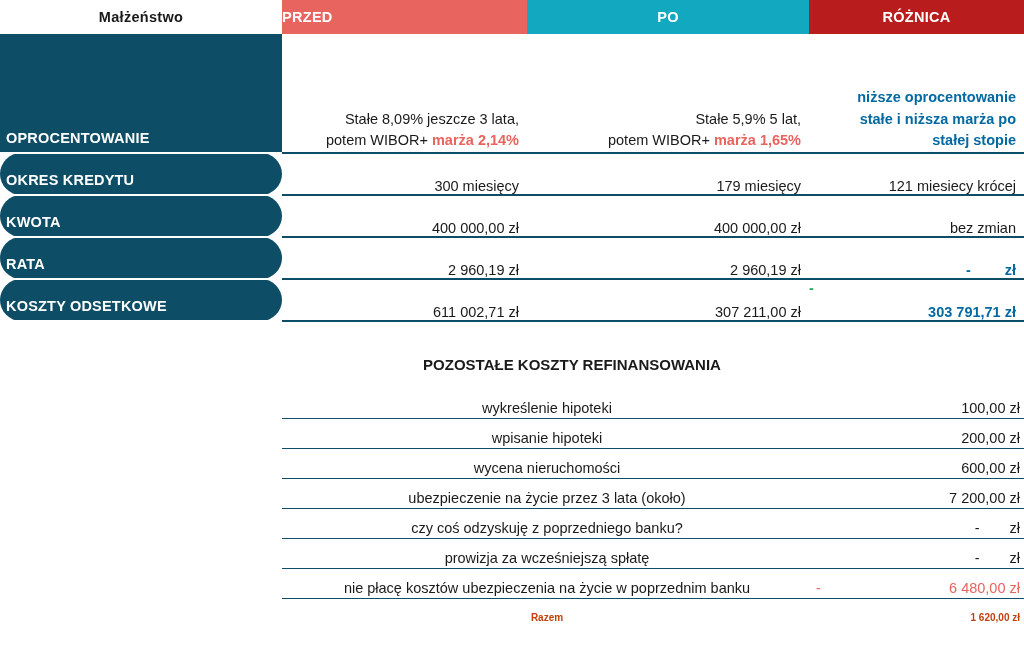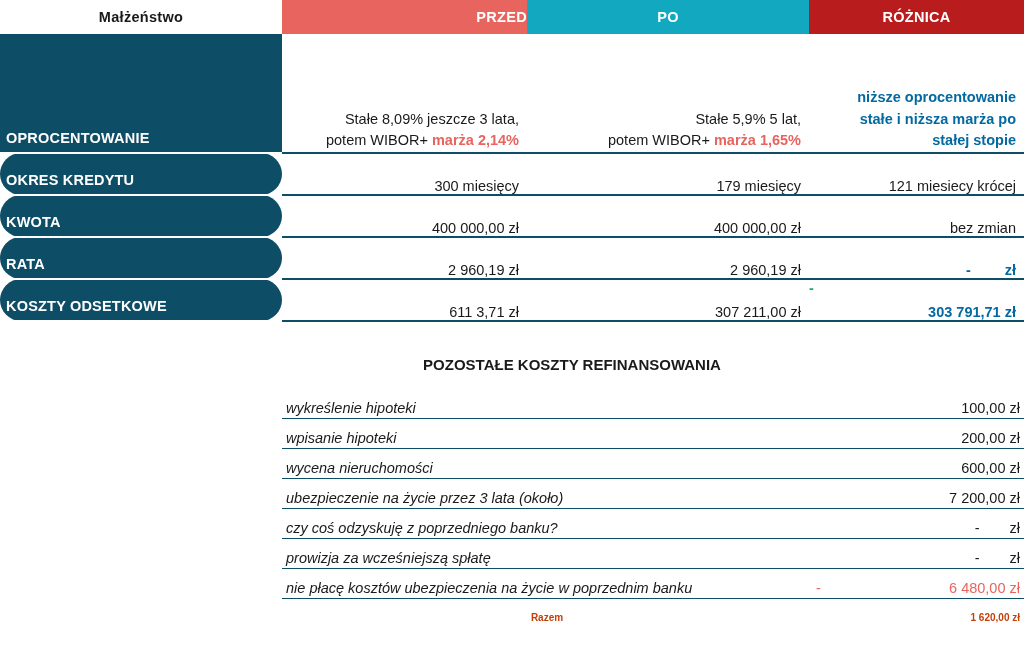--- a/index.html
+++ b/index.html
@@ -35,21 +35,21 @@
     color: #ffffff;
     letter-spacing: .3px;
     vertical-align: middle;
   }
   .hdr-label {
     background: #ffffff;
     color: #1a1a1a !important;
     text-align: center;
     font-size: 15px;
   }
-  .hdr-before { background: #e8645f; text-align: right; }
+  .hdr-before { background: #e8645f; text-align: left; }
   .hdr-after  { background: #12a8bf; text-align: center; }
   .hdr-diff   { background: #b91c1c; text-align: center; }
 
   .cmp-table td {
     padding: 0 8px;
     vertical-align: bottom;
     font-size: 14.5px;
     background: #ffffff;
   }
   .row-label {
@@ -118,22 +118,21 @@
   .cost-table col.cc-val   { width: 198px; }
 
   .cost-table td {
     height: 27px;
     font-size: 14.5px;
     border-bottom: 1.5px solid #0e4d66;
     padding: 0 4px 2px 4px;
     vertical-align: bottom;
   }
   .cost-label {
-    text-align: left;
-    font-style: italic;
+    text-align: center;
   }
   .cost-minus { text-align: left; padding: 0 0 2px 0; }
   .cost-val {
     text-align: right;
     padding-right: 6px;
     white-space: nowrap;
   }
   .cost-val .dash-amt { display: inline-flex; justify-content: flex-end; gap: 30px; width: 100%; }
   .red-txt { color: #e8645f; }
 
@@ -226,21 +225,21 @@
       <td class="cell-diff">
         <span class="rata-diff green-bold">
           <span>-</span>
           <span>zł</span>
         </span>
       </td>
     </tr>
 
     <tr class="r-norm">
       <td class="row-label">KOSZTY ODSETKOWE</td>
-      <td class="cell-num">611 3,71 zł</td>
+      <td class="cell-num">611 002,71 zł</td>
       <td class="cell-num">307 211,00 zł</td>
       <td class="cell-diff koszt-diff-wrap">
         <span class="minus-left">-</span>
         <span class="green-bold">303 791,71 zł</span>
       </td>
     </tr>
   </tbody>
 </table>
 
 <div class="mid">

